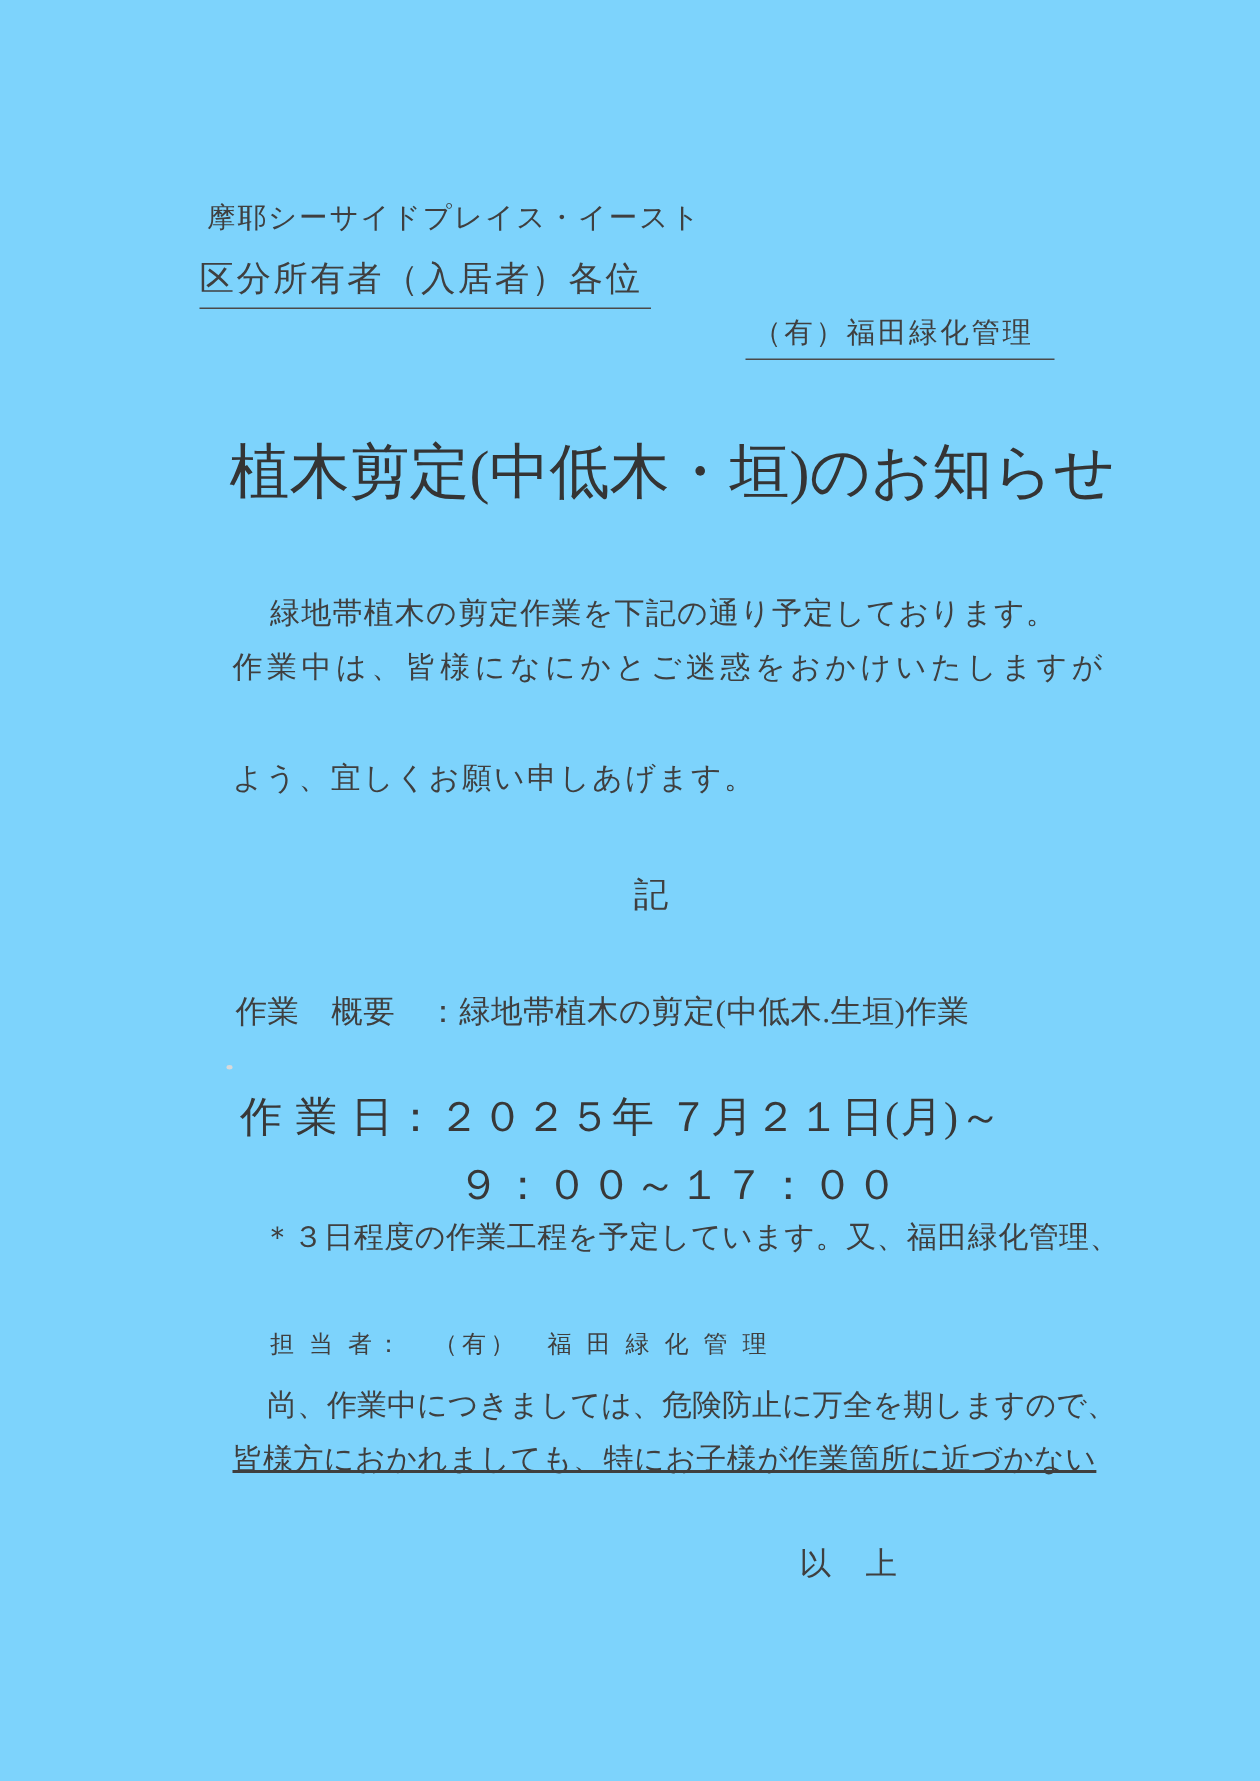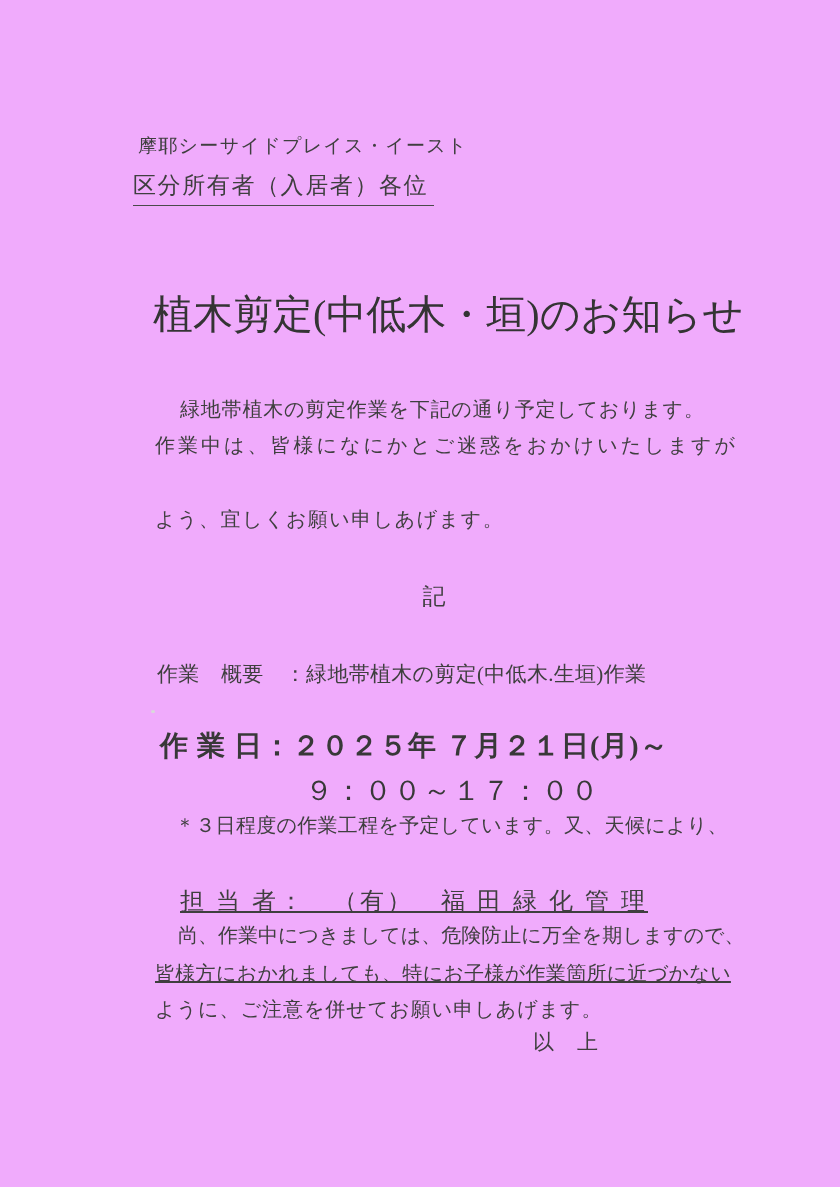--- a/index.html
+++ b/index.html
@@ -4,21 +4,21 @@
 <style>
   html, body {
     margin: 0;
     padding: 0;
     background: #ffffff;
   }
   .page {
     position: relative;
     width: 840px;
     height: 1187px;
-    background: #f0abfc;
+    background: #7dd3fc;
     overflow: hidden;
     font-family: "Liberation Serif", "DejaVu Serif", serif;
     color: #3f3f3f;
     -webkit-font-smoothing: antialiased;
   }
   .line {
     position: absolute;
     white-space: pre;
     line-height: 1.2;
   }
@@ -41,29 +41,29 @@
   
   .intro-0 { left: 180px; top: 397px;  font-size: 20px; letter-spacing: 0.8px; text-align: right; }
   .intro-1 { left: 155px; top: 433px;  font-size: 20px; letter-spacing: 3px; }
   .intro-2 { left: 155px; top: 470px;  font-size: 20px; letter-spacing: 0.3px; }
   .intro-3 { left: 155px; top: 507px;  font-size: 20px; letter-spacing: 1.5px; }
   
   .record-marker { left: 153px; top: 583px; width: 562px; text-align: center; font-size: 23px; }
   
   .overview { left: 157px; top: 662px; font-size: 21px; letter-spacing: 0.3px; }
   
-  .date-1 { left: 160px; top: 729px; font-size: 28px; letter-spacing: 1px; color: #383838; font-weight: bold; }
+  .date-1 { left: 160px; top: 729px; font-size: 28px; letter-spacing: 1px; color: #383838; }
   .date-2 { left: 305px; top: 774px; font-size: 28px; letter-spacing: 1.5px; color: #383838; }
   
   .note-0 { left: 175px; top: 813px; font-size: 20px; letter-spacing: 0.3px; }
   .note-1 { left: 198px; top: 848px; font-size: 20px; letter-spacing: 0.3px; }
   
-  .contact { left: 180px; top: 887px; font-size: 24px; letter-spacing: 3px; text-decoration: underline; }
+  .contact { left: 180px; top: 887px; font-size: 16px; letter-spacing: 3px; }
   
-  .caution-0 { left: 178px; top: 925px; font-size: 20px; letter-spacing: 0px; font-family: Liberation Mono, monospace; }
+  .caution-0 { left: 178px; top: 925px; font-size: 20px; letter-spacing: 0px; }
   .caution-1 { left: 155px; top: 961px; font-size: 20px; letter-spacing: 0.3px; text-decoration: underline; }
   .caution-2 { left: 155px; top: 997px; font-size: 20px; letter-spacing: 1px; }
   
   .closing { left: 533px; top: 1030px; font-size: 21px; letter-spacing: 1px; }
   
   .speck {
     position: absolute;
     left: 151px; top: 710px;
     width: 4px; height: 3px;
     background: #d9d9d9;
@@ -72,39 +72,39 @@
 </style>
 </head>
 <body>
 
 <div class="page">
 
   <div class="line recipient-1">摩耶シーサイドプレイス・イースト</div>
 
   <div class="line recipient-2">区分所有者（入居者）各位</div>
 
+  <div class="line sender">（有）福田緑化管理</div>
 
   <div class="line doc-title">植木剪定(中低木・垣)のお知らせ</div>
 
   <div class="line intro-0">緑地帯植木の剪定作業を下記の通り予定しております。</div>
   <div class="line intro-1">作業中は、皆様になにかとご迷惑をおかけいたしますが</div>
   <div class="line intro-3">よう、宜しくお願い申しあげます。</div>
 
   <div class="line record-marker">記</div>
 
   <div class="line overview">作業　概要　：緑地帯植木の剪定(中低木.生垣)作業</div>
 
   <div class="speck"></div>
 
   <div class="line date-1">作 業 日：２０２５年 ７月２１日(月)～</div>
   <div class="line date-2">９：００～１７：００</div>
 
-  <div class="line note-0">＊３日程度の作業工程を予定しています。又、天候により、</div>
+  <div class="line note-0">＊３日程度の作業工程を予定しています。又、福田緑化管理、</div>
 
   <div class="line contact">担 当 者：　（有）　福 田 緑 化 管 理</div>
 
   <div class="line caution-0">尚、作業中につきましては、危険防止に万全を期しますので、</div>
   <div class="line caution-1">皆様方におかれましても、特にお子様が作業箇所に近づかない</div>
-  <div class="line caution-2">ように、ご注意を併せてお願い申しあげます。</div>
 
   <div class="line closing">以　上</div>
 
 </div>
 
 </body></html>

